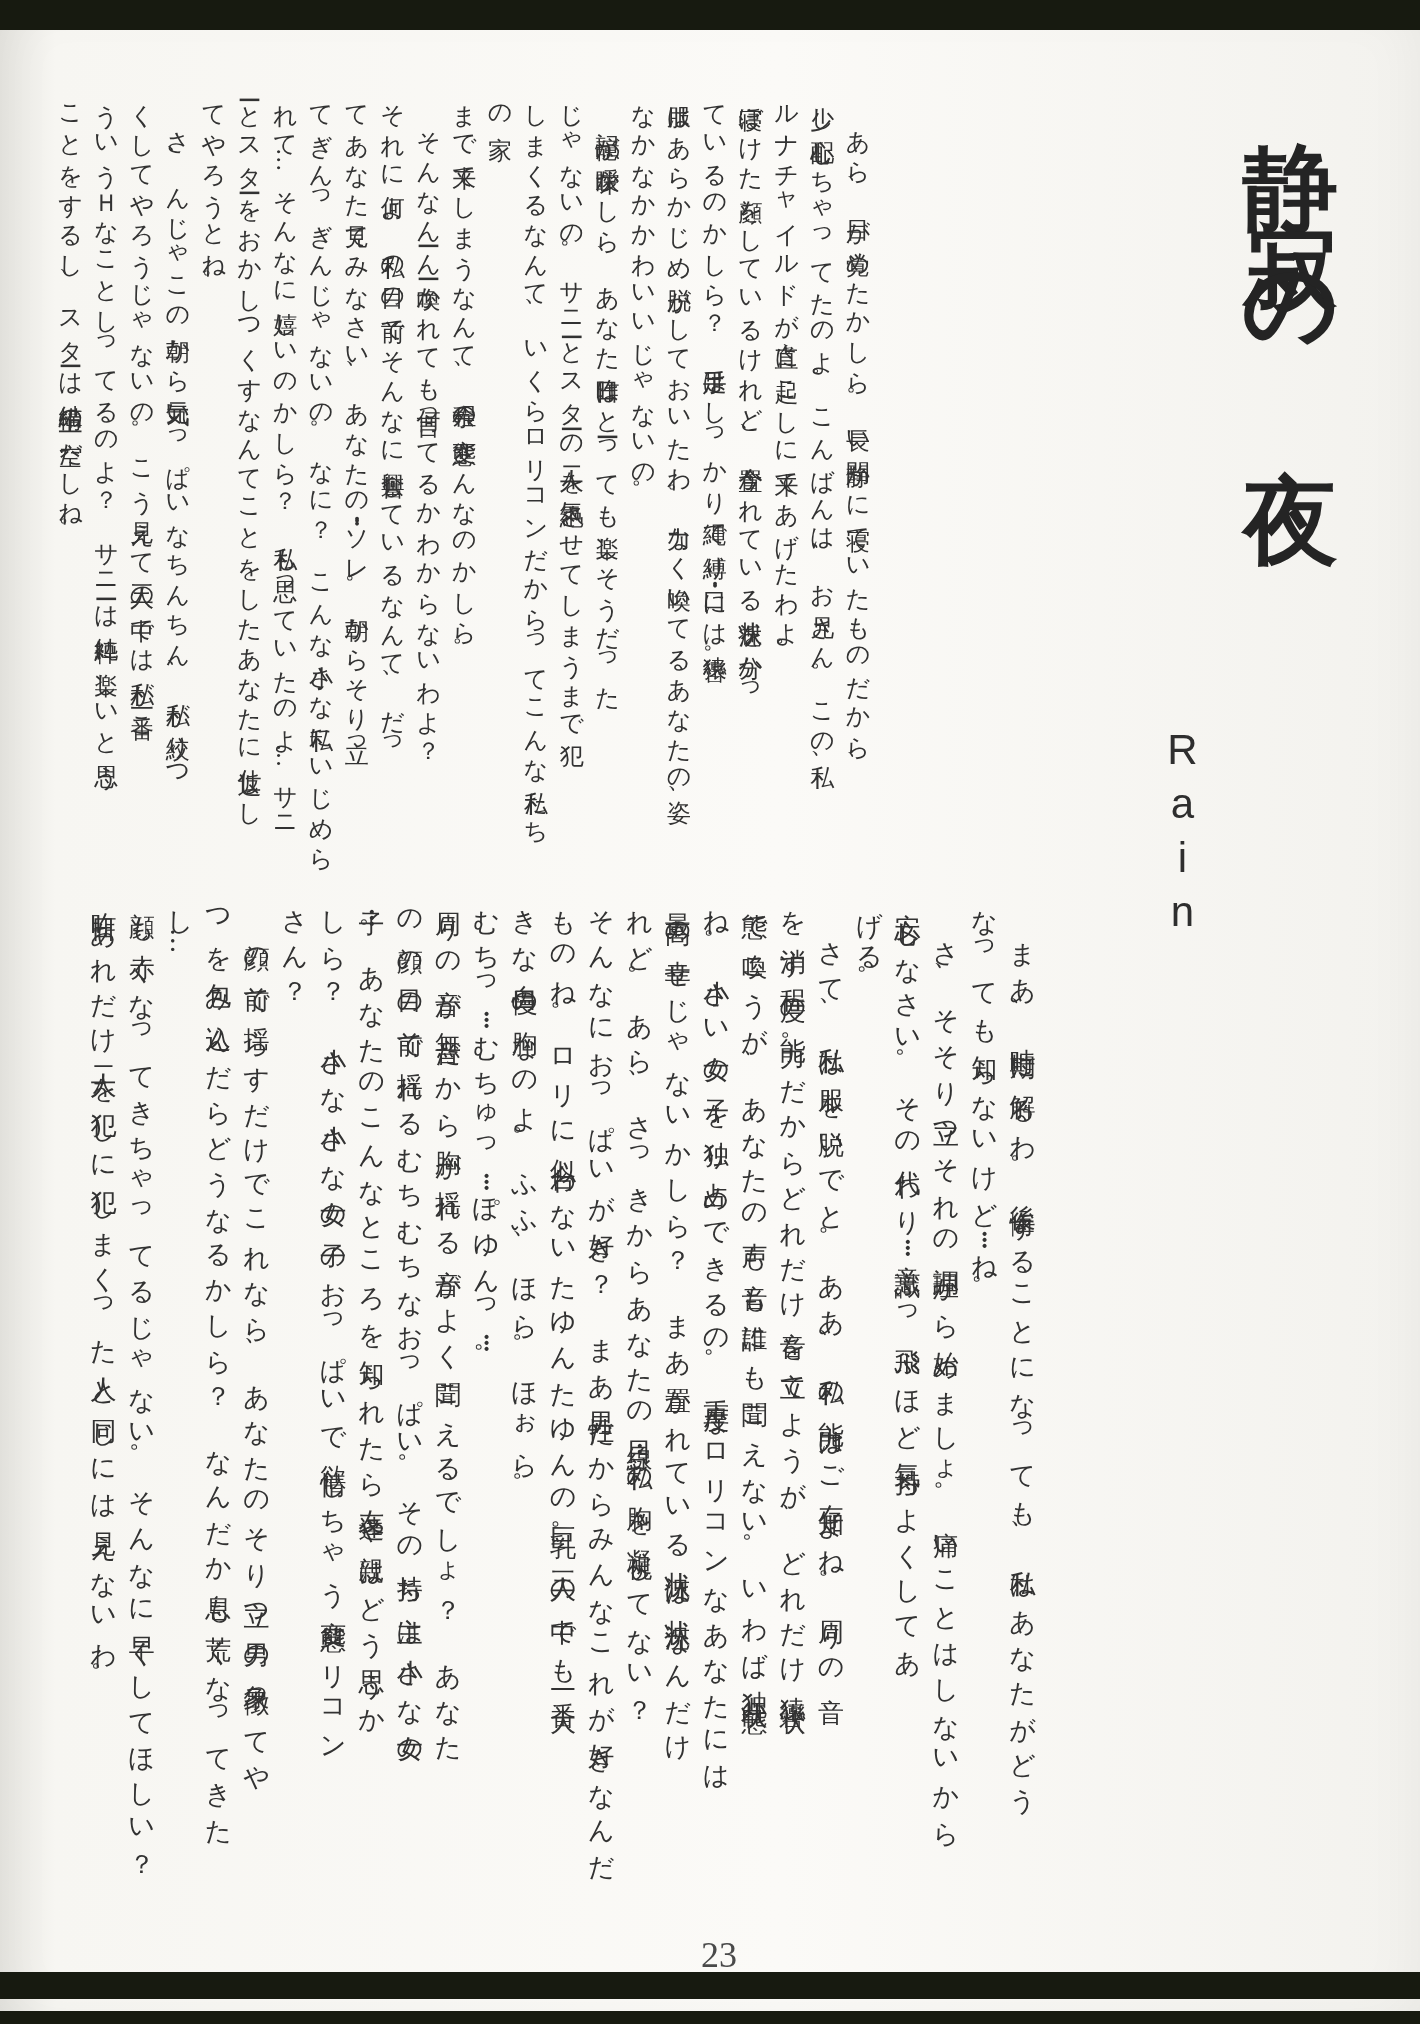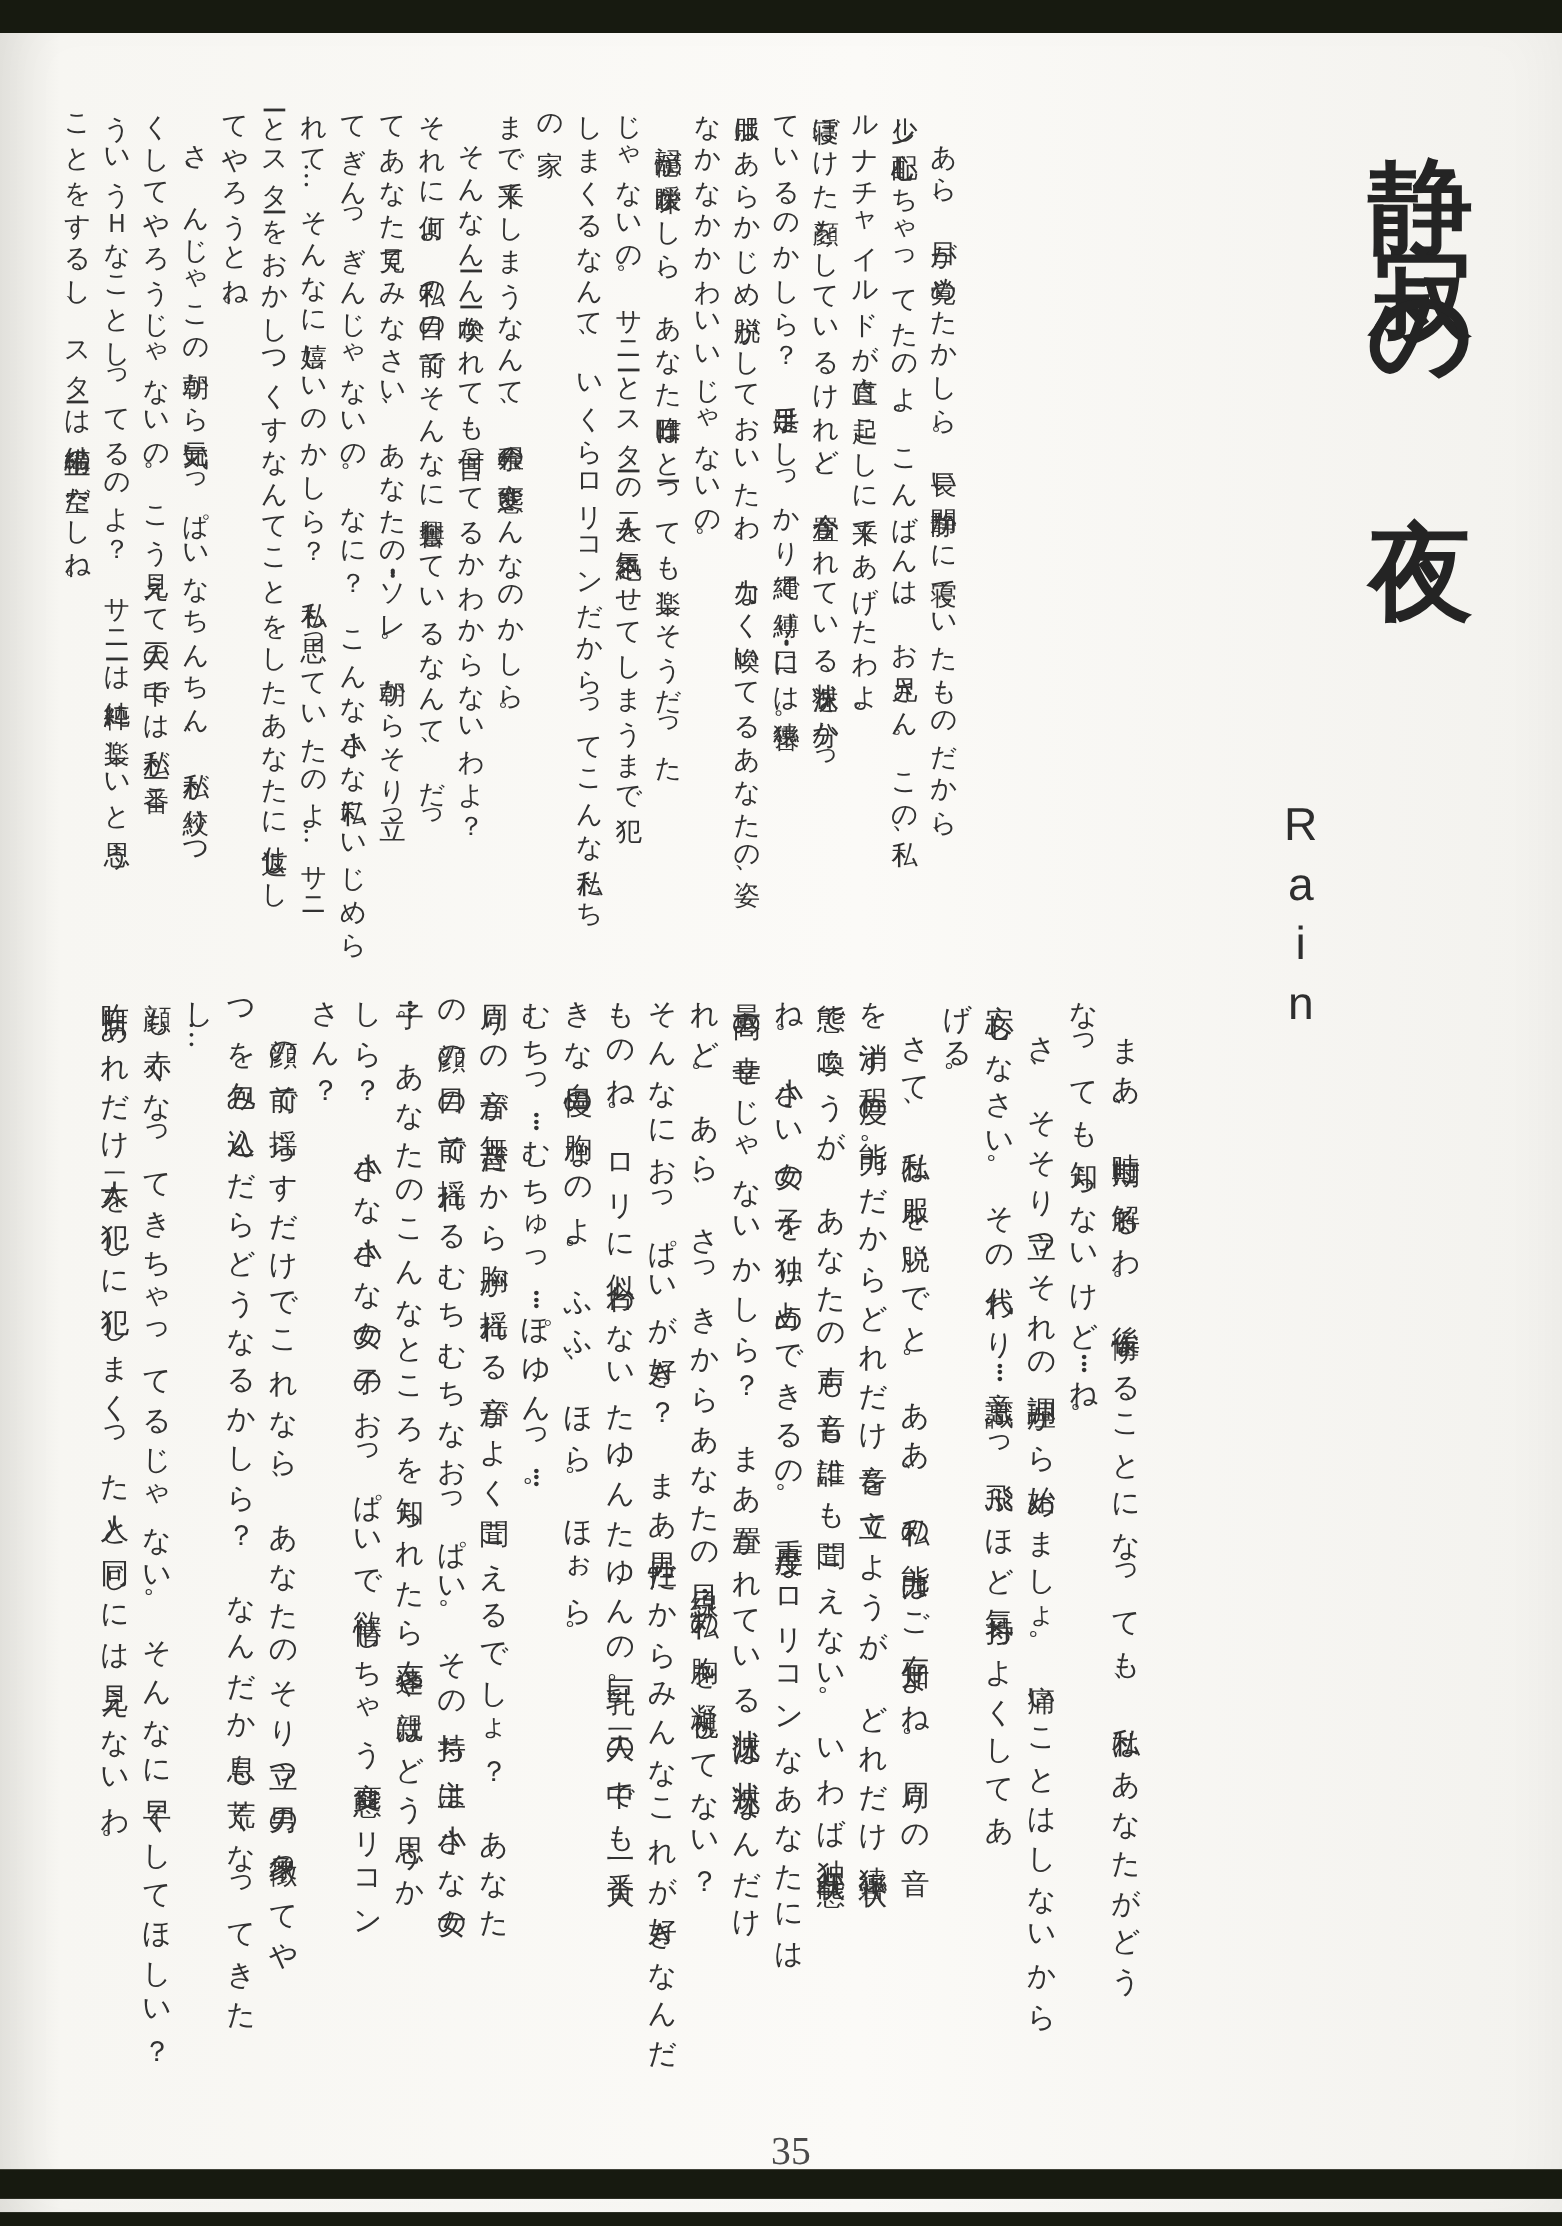--- a/index.html
+++ b/index.html
@@ -127,18 +127,18 @@
       <div class="tline">の顔の目の前で揺れるむちむちなおっぱい。その持ち主は小さな女の</div>
       <div class="tline">子・・・。あなたのこんなところを知られたら友達や親はどう思うか</div>
       <div class="tline">しら？　小さな小さな女の子のおっぱいで欲情しちゃう変態ロリコン</div>
       <div class="tline">さん？</div>
       <div class="tline">　顔の前で揺らすだけでこれなら、あなたのそり立つ男の象徴ってや</div>
       <div class="tline">つを包み込んだらどうなるかしら？　なんだか息も荒くなってきたし…</div>
       <div class="tline">顔も赤くなってきちゃってるじゃない。そんなに早くしてほしい？</div>
       <div class="tline">昨日あれだけ二人を犯しに犯しまくった人と同じには見えないわ。</div>
     </div>
 
-  <div class="page-number">35</div>
+  <div class="page-number">23</div>
 
   <div class="bar bottom-1"></div>
   <div class="bar bottom-2"></div>
 
 </div>
 
 </body></html>

